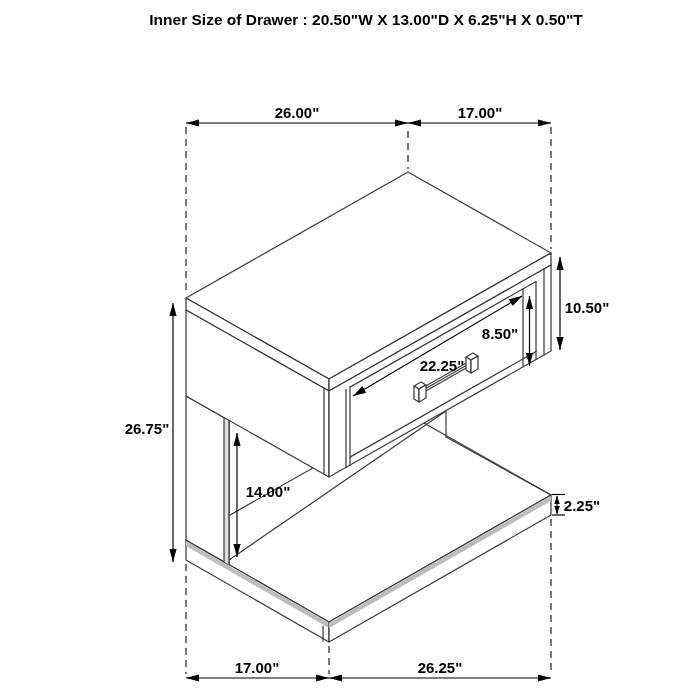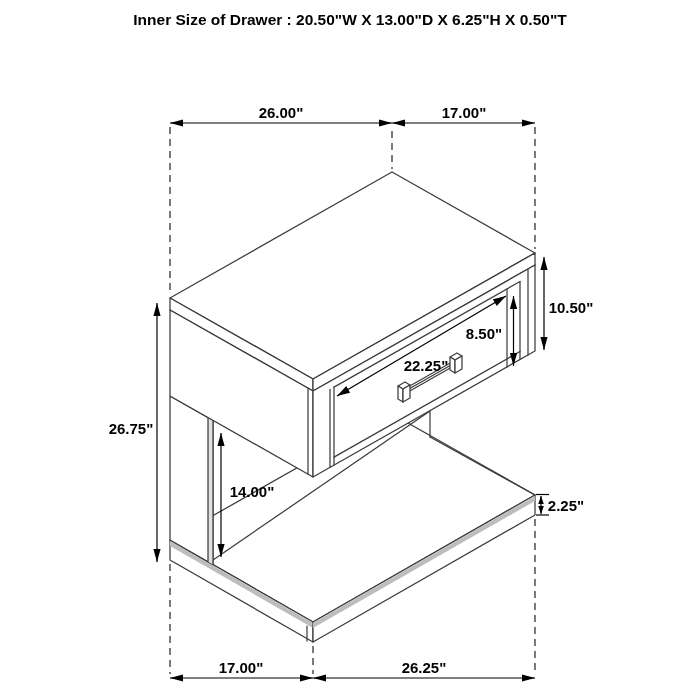--- a/index.html
+++ b/index.html
@@ -1,16 +1,16 @@
 <!DOCTYPE html>
 <html><head>
 <meta charset="utf-8">
 <style>
   html,body{margin:0;padding:0;background:#ffffff;}
-  .stage{position:relative;width:611px;height:700px;background:#ffffff;overflow:hidden;}
+  .stage{position:relative;width:611px;height:700px;background:#ffffff;overflow:hidden;margin-left:16px;}
   svg text{font-family:"Liberation Sans","DejaVu Sans",sans-serif;font-weight:bold;fill:#000;}
   .dimtext{font-size:15px;}
   .titletext{font-size:15.5px;}
   .edge{stroke:#3d3d3d;stroke-width:1.25;fill:none;stroke-linecap:round;}
   .face{stroke:#3d3d3d;stroke-width:1.25;fill:#ffffff;stroke-linejoin:round;}
   .shade{fill:#bdbdbd;stroke:none;}
   .shade2{fill:#e0e0e0;stroke:none;}
   .dimline{stroke:#000000;stroke-width:1.2;fill:none;}
   .dimhead{fill:#000000;stroke:none;}
   .dashedline{stroke:#222222;stroke-width:1.2;fill:none;stroke-dasharray:7 5;}

